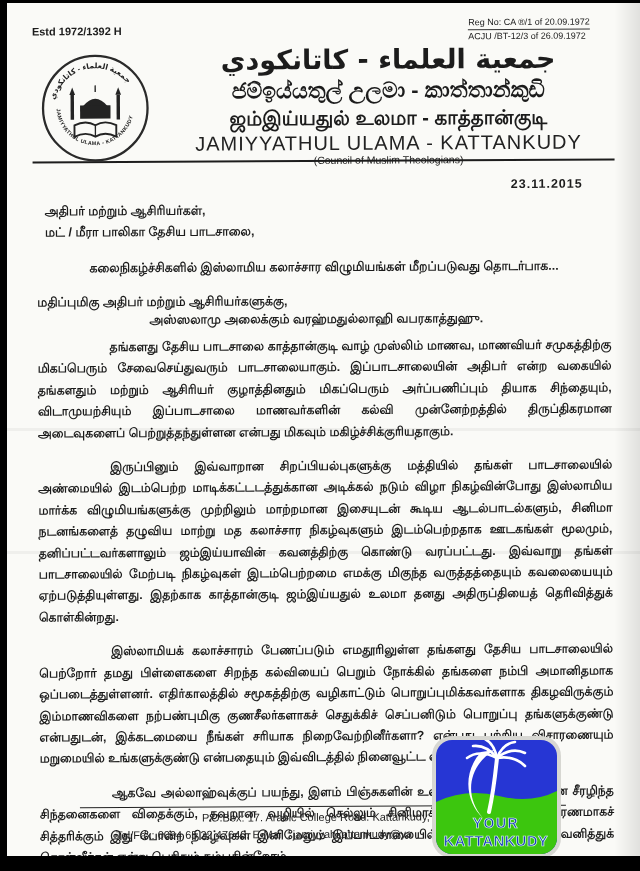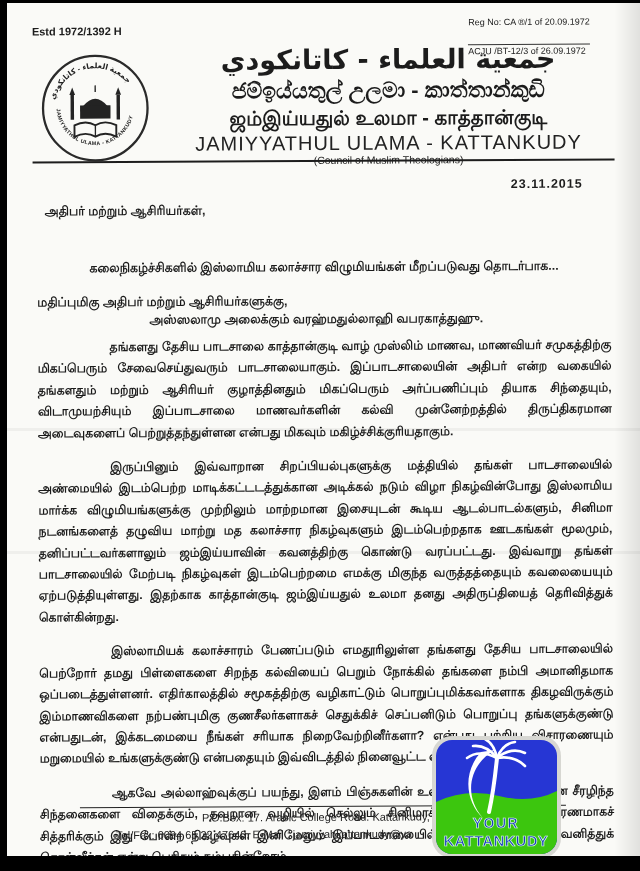--- a/index.html
+++ b/index.html
@@ -18,21 +18,21 @@
   .bar-left{left:0;top:0;width:7px;height:871px;}
   .bar-bottom{left:0;top:856px;width:640px;height:15px;}
   .edge-shade{position:absolute;right:0;top:0;width:26px;height:871px;
     background:linear-gradient(to right,rgba(0,0,0,0),rgba(0,0,0,0.10));z-index:5;}
   .scan-streak{position:absolute;left:0;width:640px;height:3px;background:rgba(60,60,60,0.06);}
 
   .content{position:absolute;left:0;top:0;width:640px;height:871px;transform:rotate(-0.3deg);}
 
   .estd{position:absolute;left:34px;top:24px;font-size:11px;font-weight:bold;}
   .regblock{position:absolute;right:48px;top:17px;font-size:9px;line-height:12px;color:#222;text-align:left;}
-  .regblock .l1{border-bottom:1px solid #333;padding-bottom:16px;}
+  .regblock .l1{border-bottom:1px solid #333;padding-bottom:1px;}
 
   .seal{position:absolute;left:40px;top:50px;width:114px;height:114px;}
 
   .lh{position:absolute;left:160px;top:44px;width:460px;text-align:center;}
   .lh-arabic{font-size:27px;line-height:32px;font-family:"DejaVu Sans",sans-serif;font-weight:bold;}
   .lh-sinhala{font-size:22px;line-height:29px;font-weight:bold;}
   .lh-tamil{font-size:20px;line-height:27px;font-weight:bold;}
   .lh-english{font-size:20px;line-height:22px;letter-spacing:1px;color:#222;}
   .lh-council{font-size:10.5px;line-height:13px;}
   .lh-rule{position:absolute;left:34px;top:160px;width:582px;border-top:2.2px solid #1d1d1d;}
@@ -103,20 +103,21 @@
       <div class="lh-tamil">ஜம்இய்யதுல் உலமா - காத்தான்குடி</div>
       <div class="lh-english">JAMIYYATHUL ULAMA - KATTANKUDY</div>
       <div class="lh-council">(Council of Muslim Theologians)</div>
     </div>
     <div class="lh-rule"></div>
 
     <div class="date">23.11.2015</div>
 
     <div class="recipient">
       <div>அதிபர் மற்றும் ஆசிரியர்கள்,</div>
+      <div>மட் / மீரா பாலிகா தேசிய பாடசாலை,</div>
     </div>
 
     <div class="subject">கலைநிகழ்ச்சிகளில்  இஸ்லாமிய கலாச்சார விழுமியங்கள் மீறப்படுவது தொடர்பாக...</div>
 
     <div class="sal1">மதிப்புமிகு அதிபர் மற்றும் ஆசிரியர்களுக்கு,</div>
     <div class="sal2">அஸ்ஸலாமு அலைக்கும் வரஹ்மதுல்லாஹி வபரகாத்துஹு.</div>
 
     <div class="body-text">
       <p>தங்களது தேசிய பாடசாலை  காத்தான்குடி வாழ் முஸ்லிம் மாணவ, மாணவியர் சமுகத்திற்கு மிகப்பெரும் சேவைசெய்துவரும் பாடசாலையாகும். இப்பாடசாலையின் அதிபர் என்ற வகையில் தங்களதும் மற்றும் ஆசிரியர் குழாத்தினதும் மிகப்பெரும் அர்ப்பணிப்பும் தியாக சிந்தையும், விடாமுயற்சியும் இப்பாடசாலை மாணவர்களின் கல்வி முன்னேற்றத்தில் திருப்திகரமான அடைவுகளைப் பெற்றுத்தந்துள்ளன என்பது மிகவும் மகிழ்ச்சிக்குரியதாகும்.</p>
       <p>இருப்பினும் இவ்வாறான சிறப்பியல்புகளுக்கு மத்தியில் தங்கள் பாடசாலையில் அண்மையில் இடம்பெற்ற மாடிக்கட்டடத்துக்கான அடிக்கல் நடும் விழா நிகழ்வின்போது இஸ்லாமிய மார்க்க விழுமியங்களுக்கு முற்றிலும் மாற்றமான இசையுடன் கூடிய ஆடல்பாடல்களும், சினிமா நடனங்களைத் தழுவிய மாற்று மத கலாச்சார நிகழ்வுகளும் இடம்பெற்றதாக ஊடகங்கள் மூலமும், தனிப்பட்டவர்களாலும் ஜம்இய்யாவின் கவனத்திற்கு கொண்டு வரப்பட்டது. இவ்வாறு தங்கள் பாடசாலையில் மேற்படி நிகழ்வுகள் இடம்பெற்றமை எமக்கு மிகுந்த வருத்தத்தையும் கவலையையும் ஏற்படுத்தியுள்ளது. இதற்காக காத்தான்குடி ஜம்இய்யதுல் உலமா தனது அதிருப்தியைத் தெரிவித்துக் கொள்கின்றது.</p>

